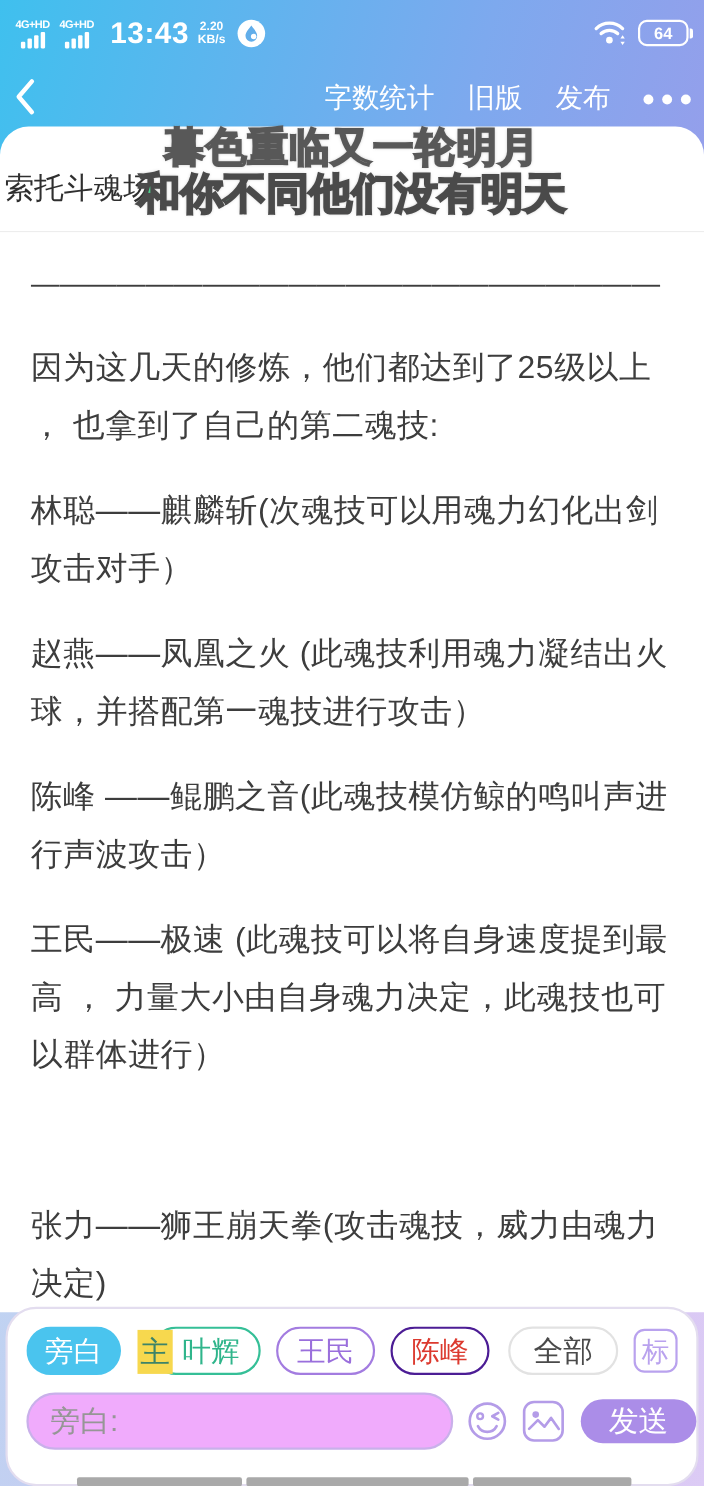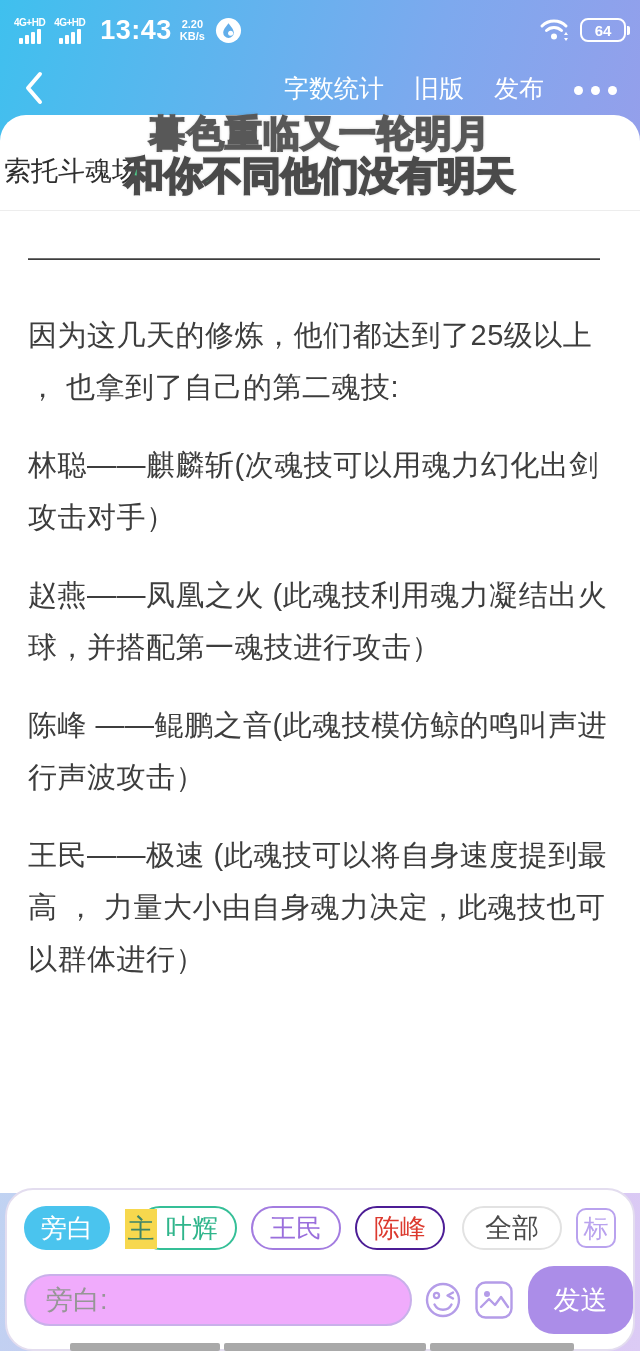--- a/index.html
+++ b/index.html
@@ -24,21 +24,21 @@
   .drop-icon { width:27px; height:27px; }
   .sb-right { margin-left:auto; display:flex; align-items:center; gap:9px; }
   .battery { position:relative; width:46px; height:24px; border:2.5px solid #fff;
              border-radius:8px; display:flex; align-items:center; justify-content:center;
              font-size:15px; font-weight:bold; }
   .battery:after { content:""; position:absolute; right:-6px; top:6px; width:3px;
                    height:9px; background:#fff; border-radius:0 2px 2px 0; }
 
   
   .nav-bar { position:absolute; top:60px; left:0; right:0; height:56px;
-             display:flex; align-items:center; color:#fff; padding:0 23px;gap:13px; }
+             display:flex; align-items:center; color:#fff; padding:0 12px;gap:13px; }
   .back-btn { width:36px; height:40px; display:flex; align-items:center; }
   .nav-right { margin-left:auto; display:flex; align-items:center; gap:30px; }
   .nav-item { font-size:25px; font-weight:500; }
   .dots { display:flex; gap:8px; align-items:center; padding-top:4px; }
   .dots i { width:9px; height:9px; border-radius:50%; background:#fff; display:block; }
 
   
   .card { position:absolute; top:115px; left:0; width:640px; height:1078px;
           background:#fff; border-radius:26px 26px 0 0; }
   .chapter-title { padding:38px 16px 0 4px; font-size:27px; color:#2f2f2f; height:95px; }
@@ -82,21 +82,21 @@
   .tag-square { flex:0 0 auto; width:40px; height:40px; border:2px solid #b9a2ee;
                 color:#b9a2ee; border-radius:10px; font-size:25px; display:flex;
                 align-items:center; justify-content:center; }
 
   .composer { display:flex; align-items:center; margin-top:16px; gap:12px; }
   .msg-input { flex:0 0 auto; width:388px; height:52px; border:2px solid #c9b0ea;
                border-radius:26px; padding:16px 20px; font-size:27px; color:#3d3d3d;
                outline:none; font-family:inherit; background:#f0abfc; }
   .msg-input::placeholder { color:#969696; }
   .icon-btn { flex:0 0 auto; display:flex; align-items:center; justify-content:center; }
-  .send-btn { flex:0 0 auto; width:105px; height:68px; margin-left:2px; background:#ab8de8;
+  .send-btn { flex:0 0 auto; width:105px; height:40px; margin-left:2px; background:#ab8de8;
               border:none; border-radius:26px; color:#fff; font-size:27px;
               font-family:inherit; display:flex; align-items:center; justify-content:center; }
 
   .nav-hint { position:absolute; top:1343px; height:8px; background:#a9a9a9; border-radius:2px; }
   .hint1 { left:70px; width:150px; }
   .hint2 { left:224px; width:202px; }
   .hint3 { left:430px; width:144px; }
 </style>
 </head>
 <body>
@@ -169,20 +169,21 @@
     <div class="chapter-title">索托斗魂场</div>
     <div class="title-divider"></div>
     <div class="editor">
       <p class="dashes">——————————————————————</p>
       <p>因为这几天的修炼，他们都达到了25级以上 ， 也拿到了自己的第二魂技:</p>
       <p>林聪——麒麟斩(次魂技可以用魂力幻化出剑攻击对手）</p>
       <p>赵燕——凤凰之火 (此魂技利用魂力凝结出火球，并搭配第一魂技进行攻击）</p>
       <p>陈峰 ——鲲鹏之音(此魂技模仿鲸的鸣叫声进行声波攻击）</p>
       <p>王民——极速 (此魂技可以将自身速度提到最高 ， 力量大小由自身魂力决定，此魂技也可以群体进行）</p>
       <p></p>
+      <p>张力——狮王崩天拳(攻击魂技，威力由魂力决定)</p>
     </div>
   </div>
 
   <div class="lyrics">
     <div class="lyric1">暮色重临又一轮明月</div>
     <div class="lyric2">
       <span class="sung">和你不同他们没有明</span><span class="unsung">天</span>
     </div>
   </div>
 

